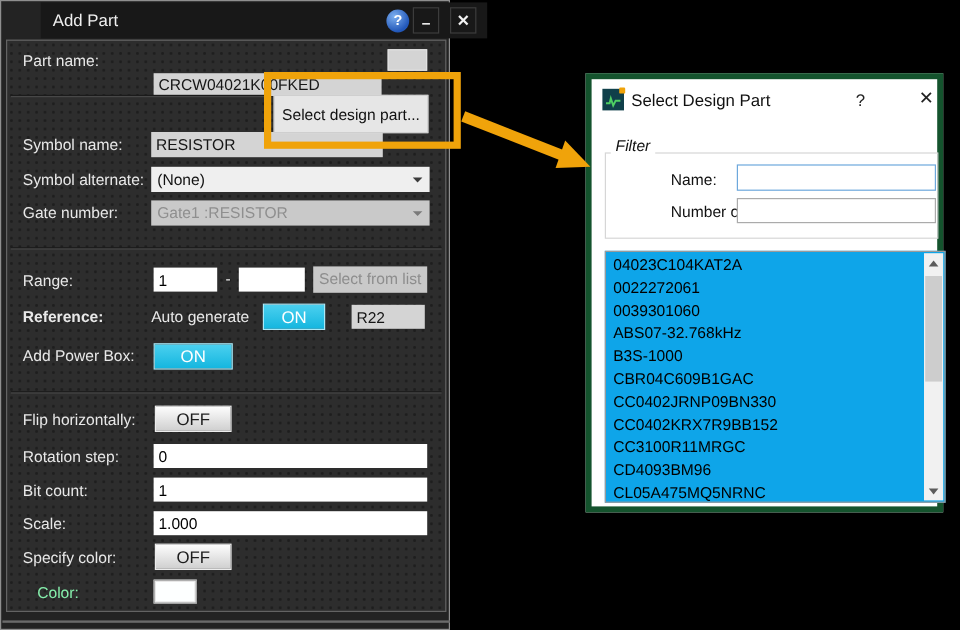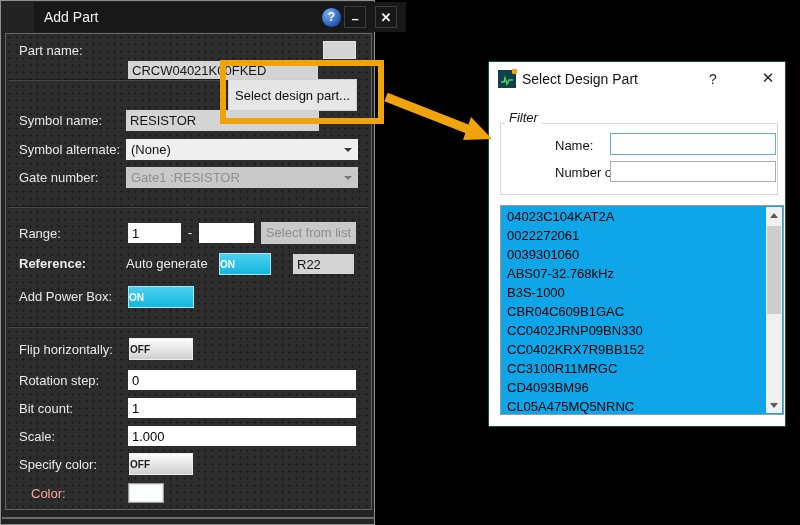--- a/index.html
+++ b/index.html
@@ -17,47 +17,47 @@
   .tb-btn{top:4px;width:22px;height:22px;border:1px solid #3c3c3c;color:#f2f2f2;
     text-align:center;font-weight:bold;}
   .tb-min{left:310px;font-size:13px;line-height:24px;}
   .tb-close{left:341px;font-size:13px;line-height:21px;}
   .panel{left:4px;top:32px;width:367px;height:477px;border:1px solid #636363;
     background-color:var(--panel-bg,#2d2d2d);
     background-image:radial-gradient(circle,#1e1e1e 1px,transparent 1.3px);
     background-size:7px 7px;}
   .bot-line{left:1px;top:516px;width:373px;height:2px;background:#6b6b6b;}
   .lbl{color:#e8e8e8;font-size:13px;white-space:nowrap;}
-  .lbl-dim{color:#fca5a5;}
+  .lbl-dim{color:#86efac;}
   .ro-input,.w-input{border:none;outline:none;font-family:"Liberation Sans",sans-serif;
     font-size:13px;padding:0 4px;box-sizing:border-box;position:absolute;}
   .ro-input{background:#d4d4d4;color:#161616;}
   .w-input{background:#ffffff;color:#000;}
   .mini-btn{background:#d4d4d4;border:1px solid #e2e2e2;}
   .dropdown{background:#efefef;color:#121212;font-size:13px;line-height:21px;padding:0 5px;}
   .dropdown.disabled{background:#c9c9c9;color:#8f8f8f;}
   .caret{position:absolute;right:6px;top:9px;width:0;height:0;
     border-left:4px solid transparent;border-right:4px solid transparent;border-top:4px solid #3c3c3c;}
   .dropdown.disabled .caret{border-top-color:#7a7a7a;}
-  .toggle{font-weight:bold;font-size:10px;line-height:21px;}
+  .toggle{font-weight:normal;text-align:center;font-size:14px;line-height:21px;}
   .toggle-on{background:linear-gradient(var(--toggle-on-light,#4bd0ef),var(--toggle-on,#14b6df));
     color:#fff;border:1px solid #a8e9f8;}
   .toggle-off{background:linear-gradient(#fdfdfd,#cfcfcf);color:#1c1c1c;border:1px solid #ececec;}
   .btn-dis{background:#c9c9c9;color:#8d8d8d;font-size:13px;text-align:center;line-height:22px;}
   .sep{height:2px;border-top:1px solid #1b1b1b;border-bottom:1px solid #474747;}
   .swatch{background:#fdffff;border:1px solid #9c9c9c;box-shadow:0 0 0 1px #e8e8e8 inset;}
 
   
   .hl-rect{left:220px;top:60px;width:164px;height:64px;border:6px solid var(--highlight-orange,#f0a30a);z-index:5;}
   .tooltip{left:228px;top:79px;width:129px;height:32px;background:#e6e6e6;border:1px solid #cfcfcf;
     color:#111;font-size:13px;display:flex;align-items:center;justify-content:center;z-index:6;}
   .arrow-svg{left:0;top:0;width:800px;height:525px;pointer-events:none;z-index:7;}
 
   
-  .win-right{left:488px;top:61px;width:298px;height:366px;background:#fff;border:1px solid #14532d;z-index:4;}
+  .win-right{left:488px;top:61px;width:298px;height:366px;background:#fff;border:5px solid #14532d;z-index:4;}
   .appicon{left:9px;top:8px;width:18px;height:18px;background:#10404a;}
   .appicon .spark{position:absolute;right:-1px;top:-1px;width:5px;height:5px;
     background:var(--highlight-orange,#f0a30a);border-radius:1px;}
   .r-title{left:33px;top:9px;font-size:14px;color:#111;}
   .r-help{left:216px;top:9px;width:16px;text-align:center;font-size:14px;color:#222;}
   .r-close{left:270px;top:7px;width:18px;text-align:center;font-size:15px;color:#222;}
   .groupbox{left:11px;top:61px;width:278px;height:72px;border:1px solid #d6d6d6;}
   .group-label{left:16px;top:48px;background:#fff;padding:0 4px;font-size:13px;color:#111;font-style:italic;}
   .r-lbl{font-size:13px;color:#111;margin-left:40px;}
   .f-input{position:absolute;box-sizing:border-box;font-family:"Liberation Sans",sans-serif;

